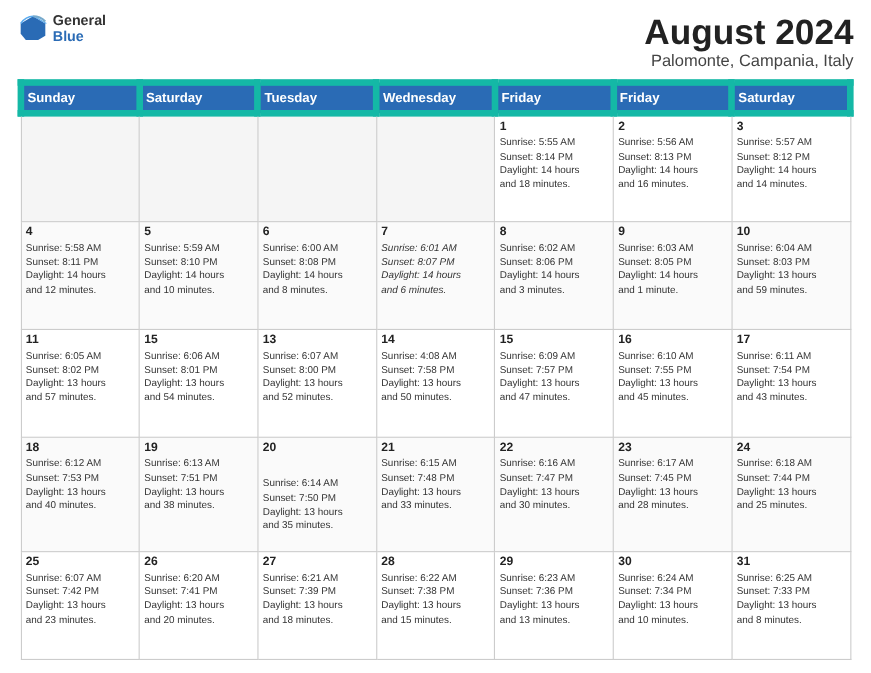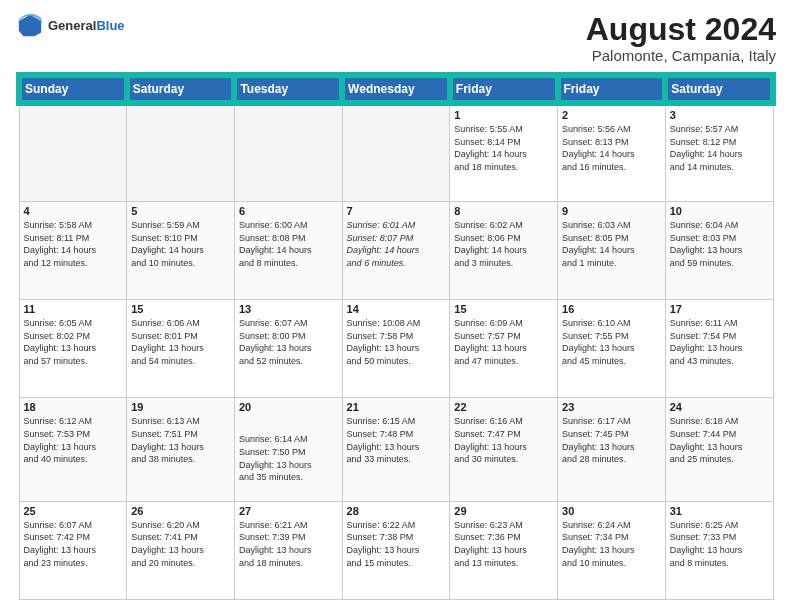--- a/index.html
+++ b/index.html
@@ -23,20 +23,21 @@
       align-items: flex-start;
       margin-bottom: 8px;
     }
     .logo {
       display: flex;
       align-items: center;
       gap: 4px;
     }
     .logo-text {
       display: flex;
+      flex-direction: column;
       font-size: 13px;
       font-weight: bold;
       line-height: 1.1;
     }
     .logo-general { color: #333; }
     .logo-blue { color: #2a6bb5; }
     .logo-icon {
       width: 28px;
       height: 28px;
     }
@@ -226,21 +227,21 @@
           </td>
           <td>
             <div class="day-number">13</div>
             <div class="day-info" style="white-space: pre-line;">Sunrise: 6:07 AM
 Sunset: 8:00 PM
 Daylight: 13 hours
 and 52 minutes.</div>
           </td>
           <td>
             <div class="day-number">14</div>
-            <div class="day-info" style="white-space: pre-line;">Sunrise: 10:08 AM
+            <div class="day-info" style="white-space: pre-line;">Sunrise: 4:08 AM
 Sunset: 7:58 PM
 Daylight: 13 hours
 and 50 minutes.</div>
           </td>
           <td>
             <div class="day-number">15</div>
             <div class="day-info" style="white-space: pre-line;">Sunrise: 6:09 AM
 Sunset: 7:57 PM
 Daylight: 13 hours
 and 47 minutes.</div>

